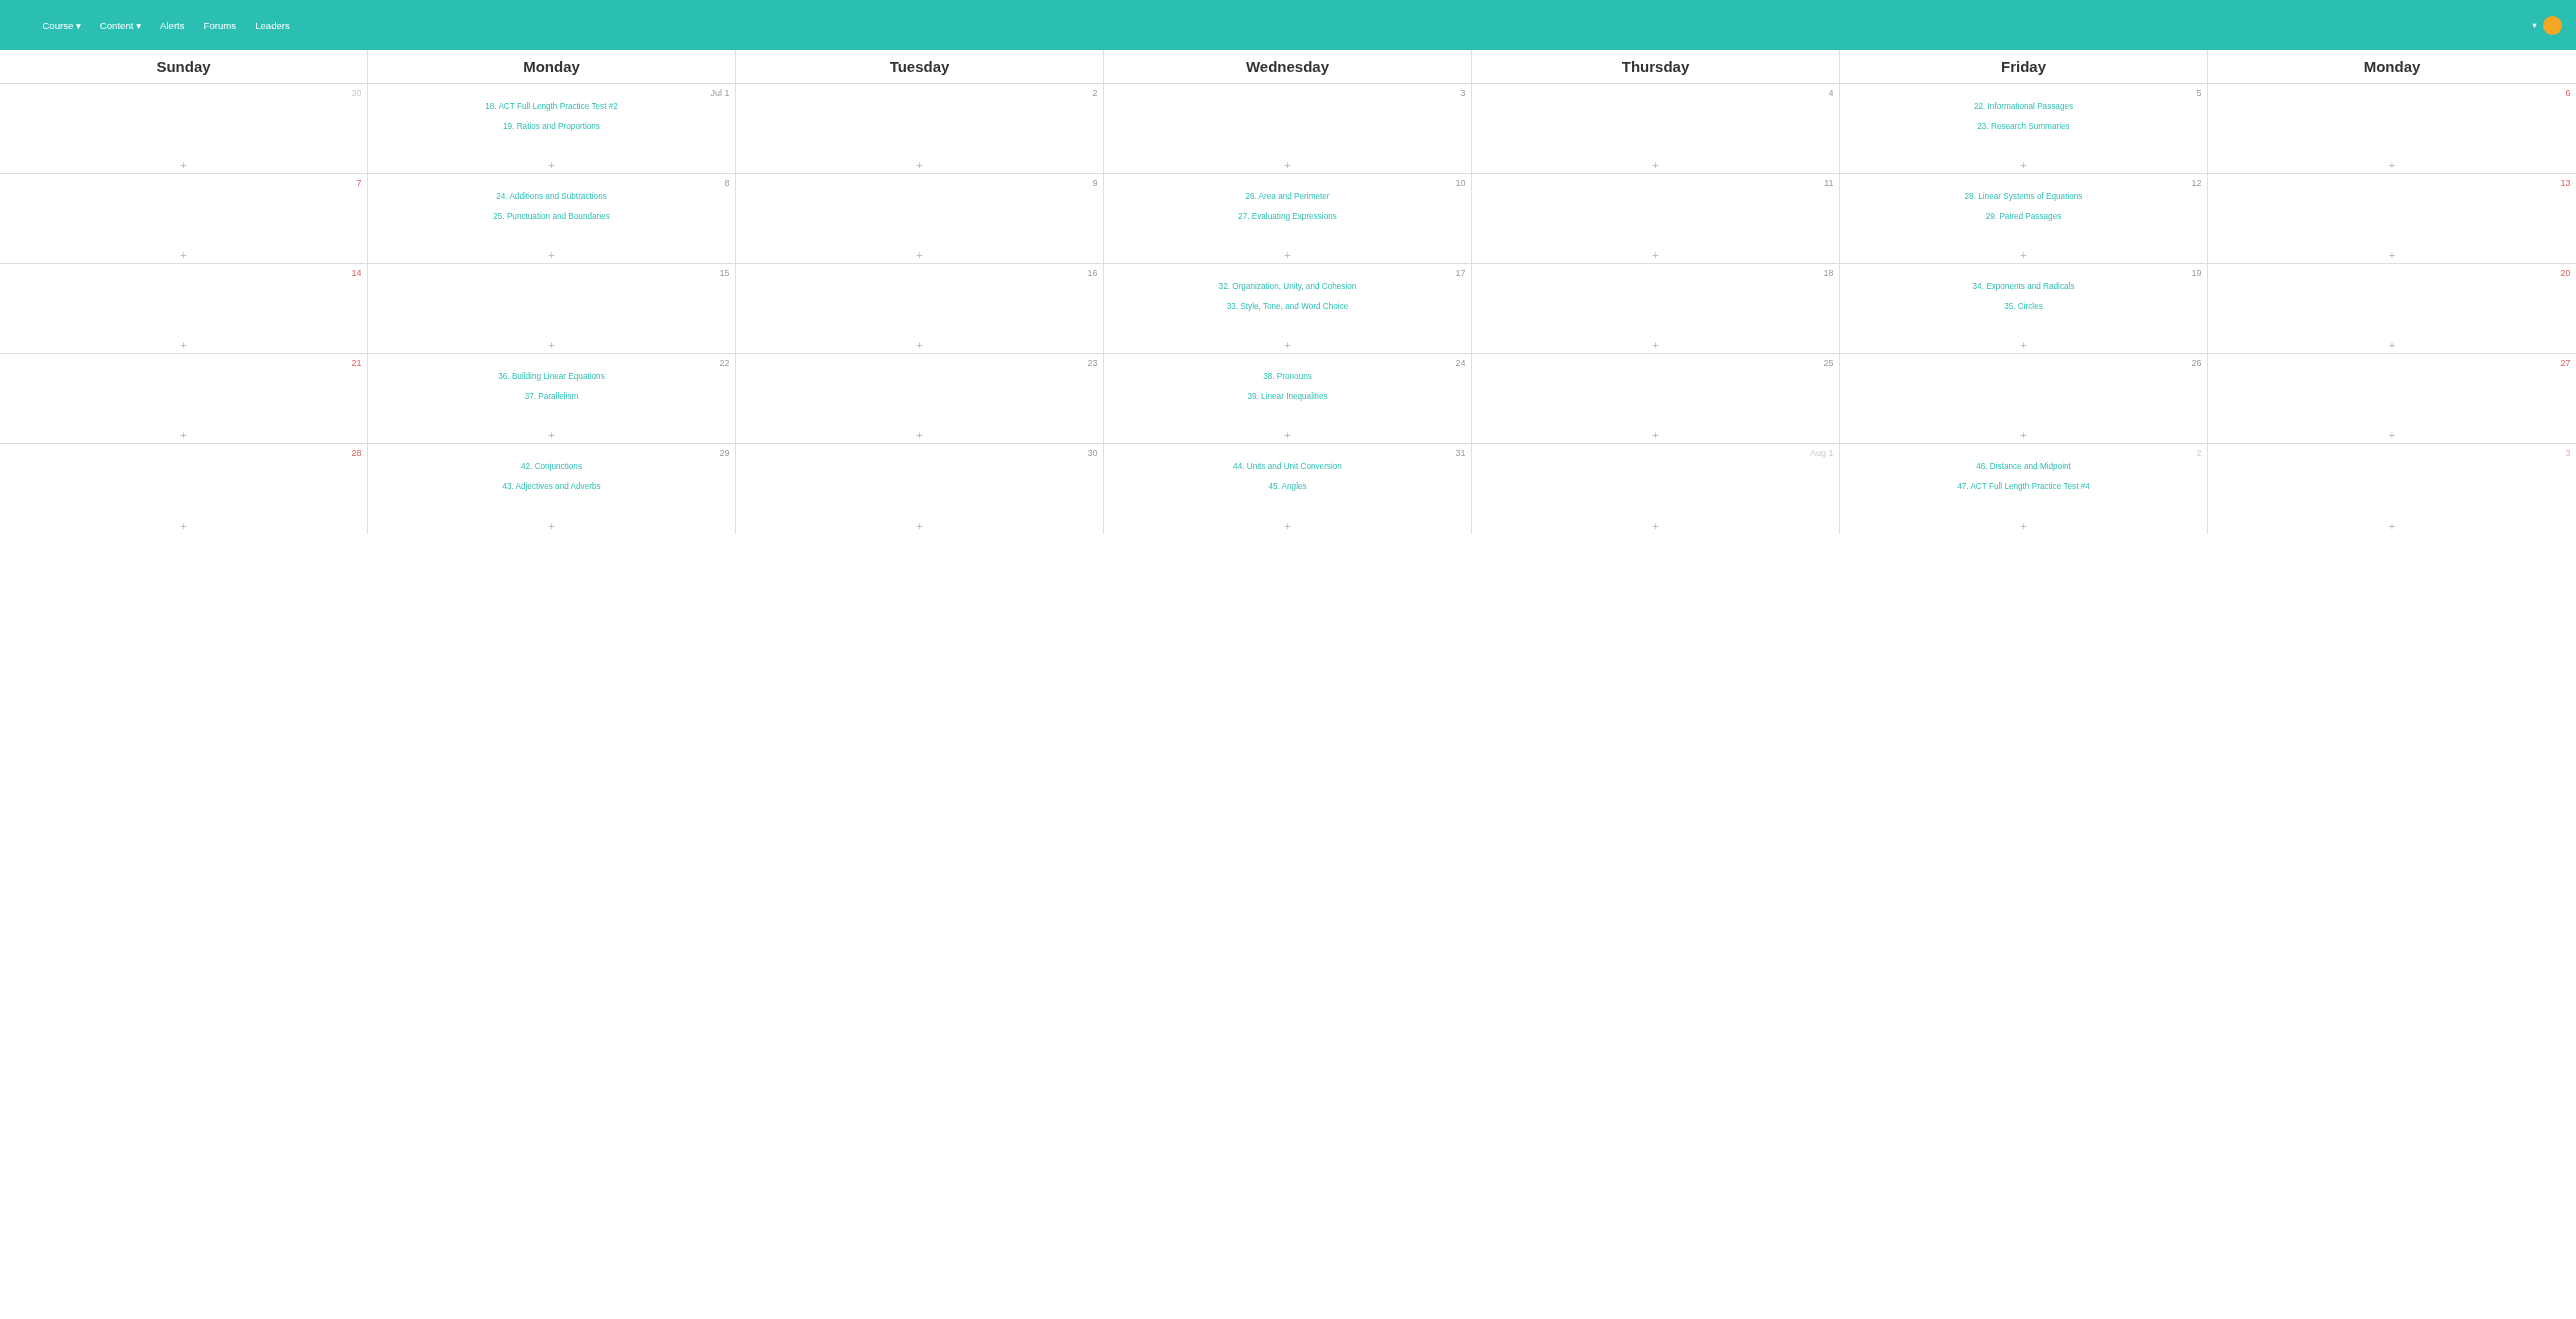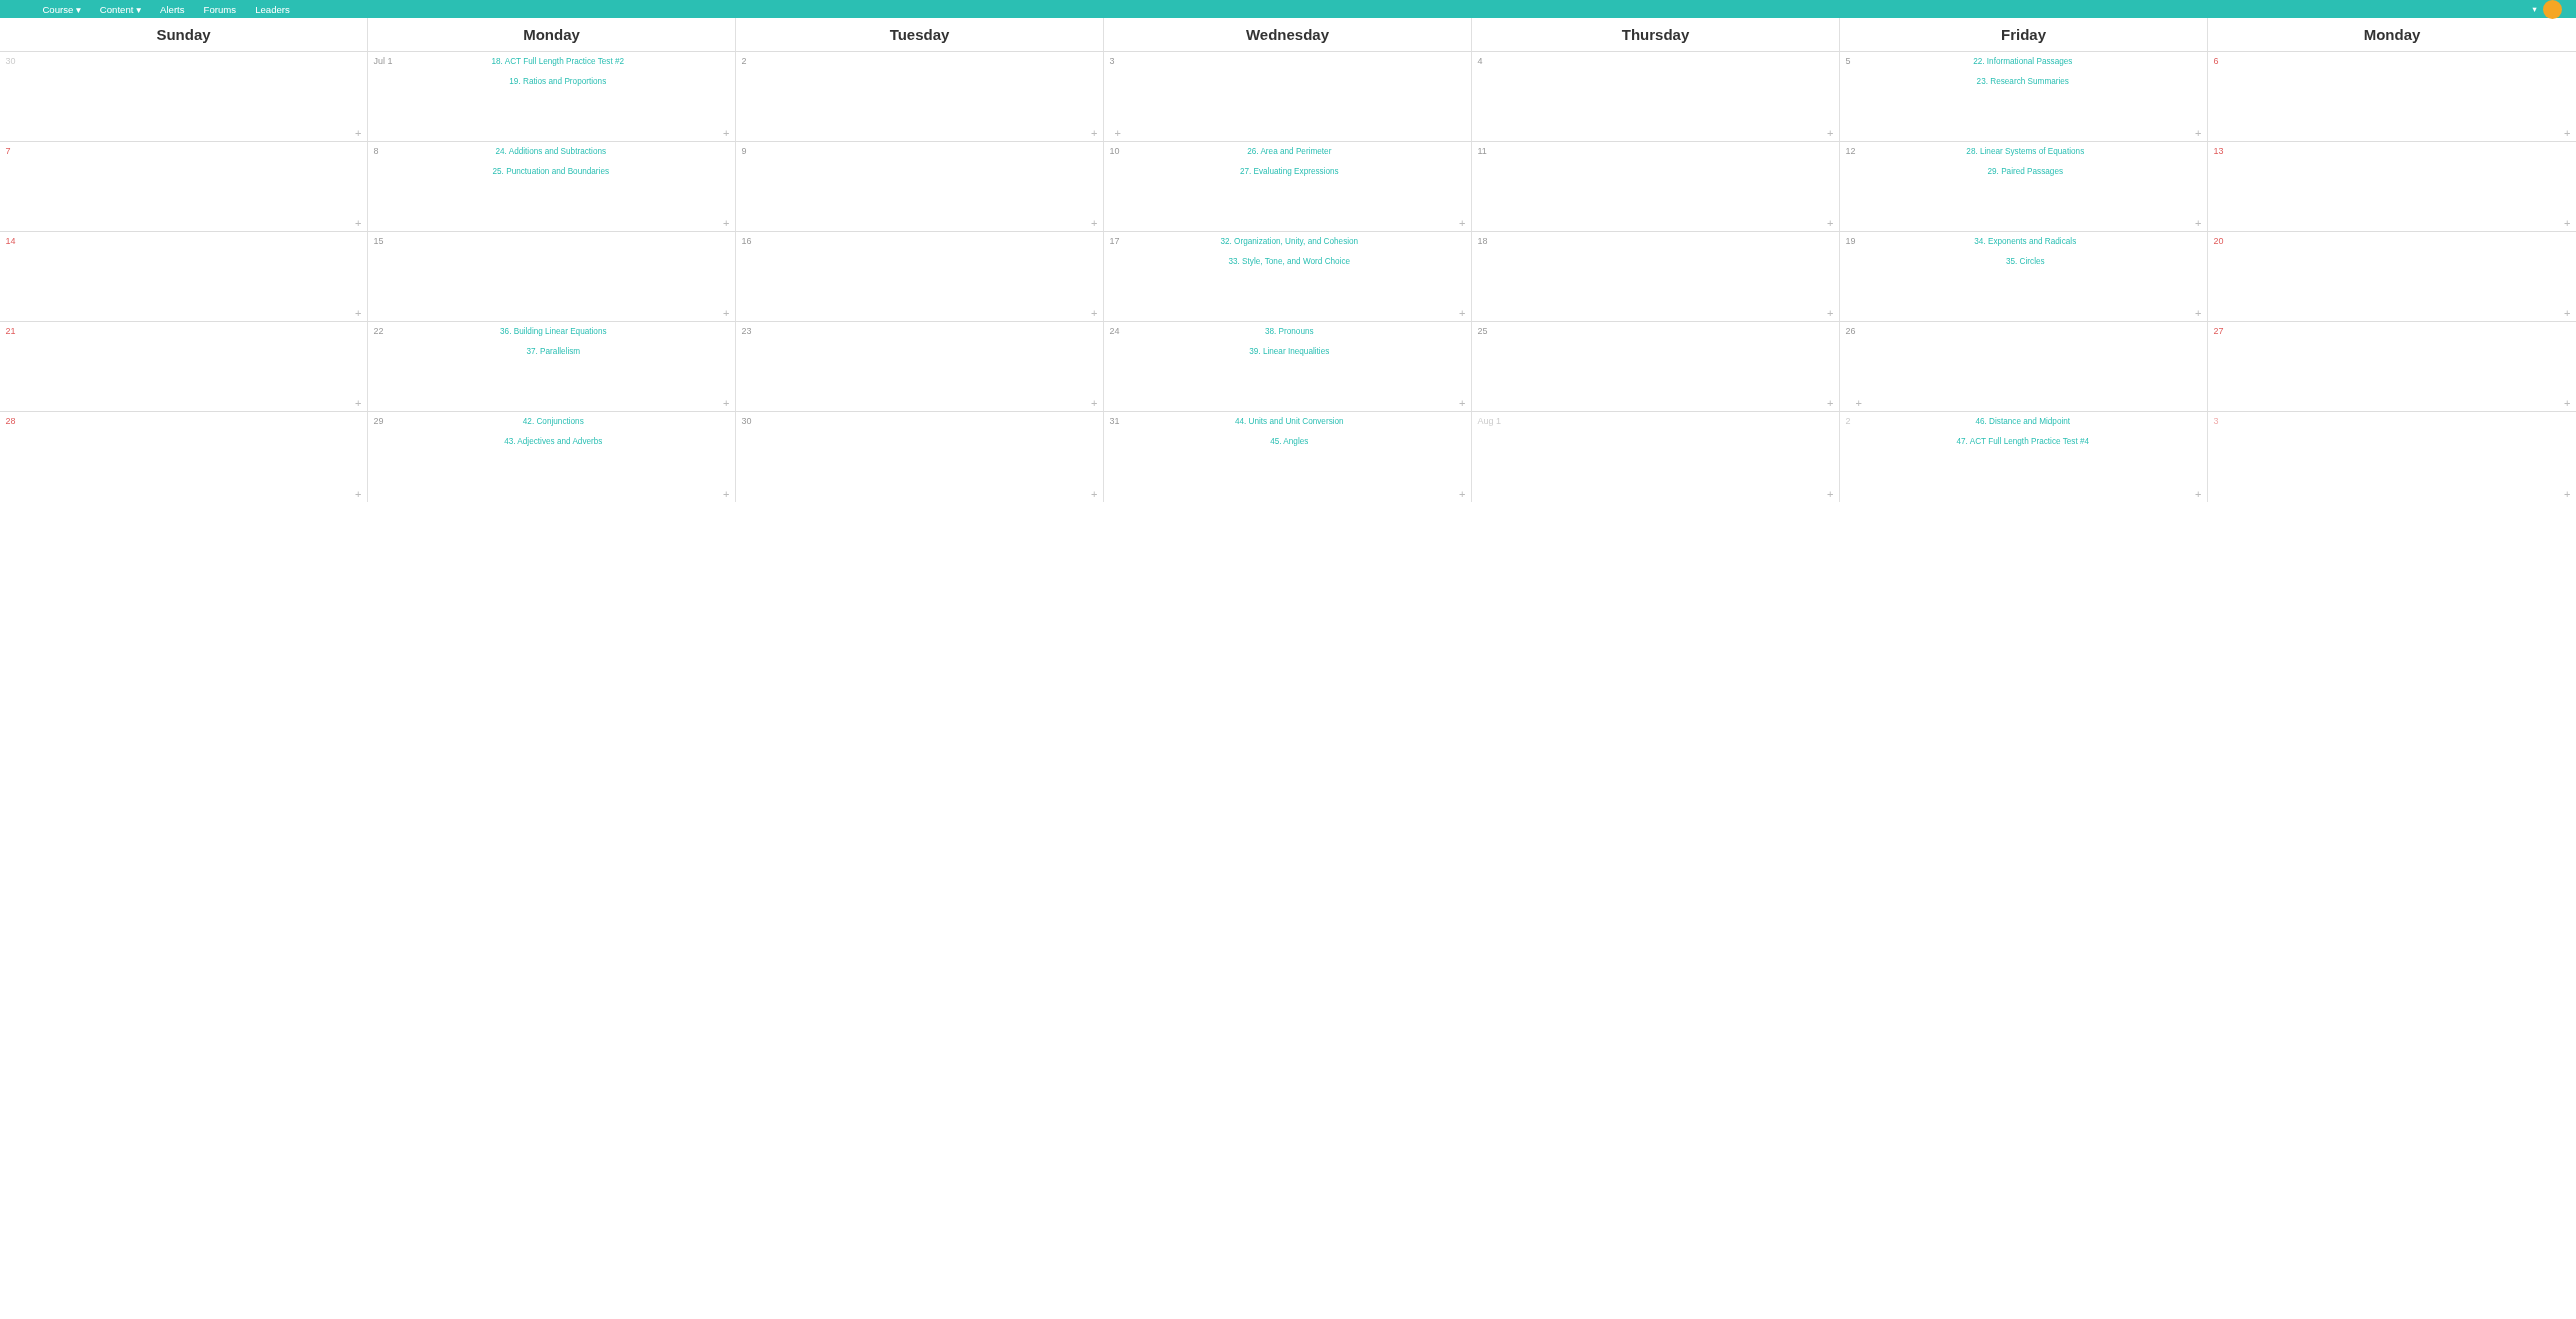--- a/index.html
+++ b/index.html
@@ -4,21 +4,21 @@
   <style>
     * { margin: 0; padding: 0; box-sizing: border-box; }
     body { font-family: Arial, sans-serif; background: #fff; font-size: 9px; }
 
     
     nav {
       background: #2bbfb3;
       display: flex;
       align-items: center;
       padding: 0 13.7px;
-      height: 18px;
+      height: 50px;
       position: relative;
     }
     .nav-logo {
       font-size: 15px;
       font-weight: bold;
       color: #fff;
       margin-right: 20.5px;
       letter-spacing: -0.3px;
     }
     .nav-links {
@@ -87,22 +87,23 @@
       grid-template-columns: repeat(7, 1fr);
       border-bottom: 0.7px solid #ddd;
       min-height: 89px;
     }
     .calendar-week:last-child { border-bottom: none; }
     .calendar-cell {
       border-right: 0.7px solid #e0e0e0;
       padding: 4.1px 5.5px 2.7px 5.5px;
       position: relative;
       display: flex;
-      flex-direction: row;
+      flex-direction: column;
       min-height: 89px;
+      justify-content: center;
     }
     .calendar-cell:last-child { border-right: none; }
     .cell-date {
       text-align: right;
       font-size: 9px;
       color: #999;
       margin-bottom: 2.7px;
     }
     .cell-date.weekend { color: #e05c5c; }
     .cell-date.other-month { color: #ccc; }

